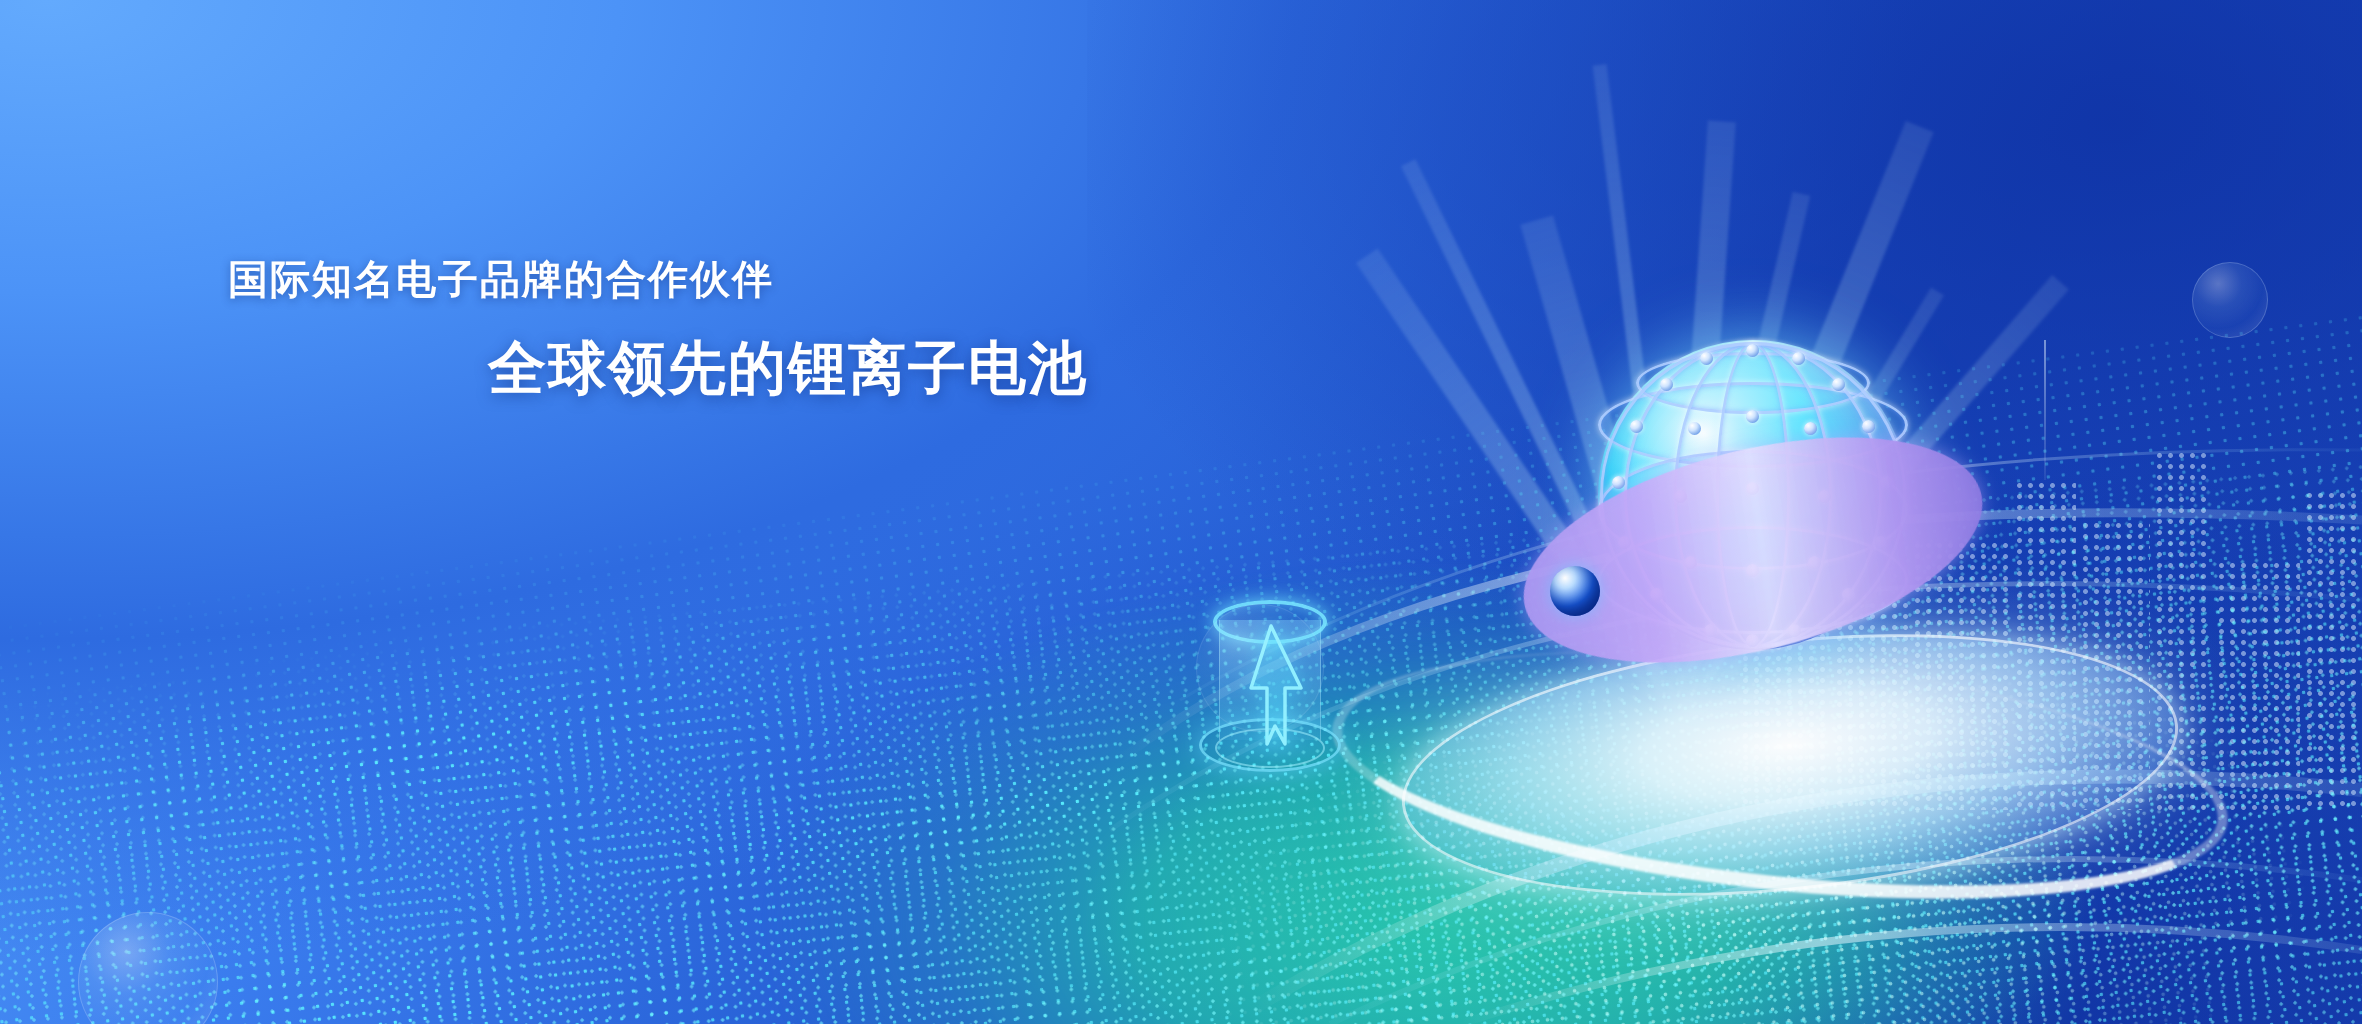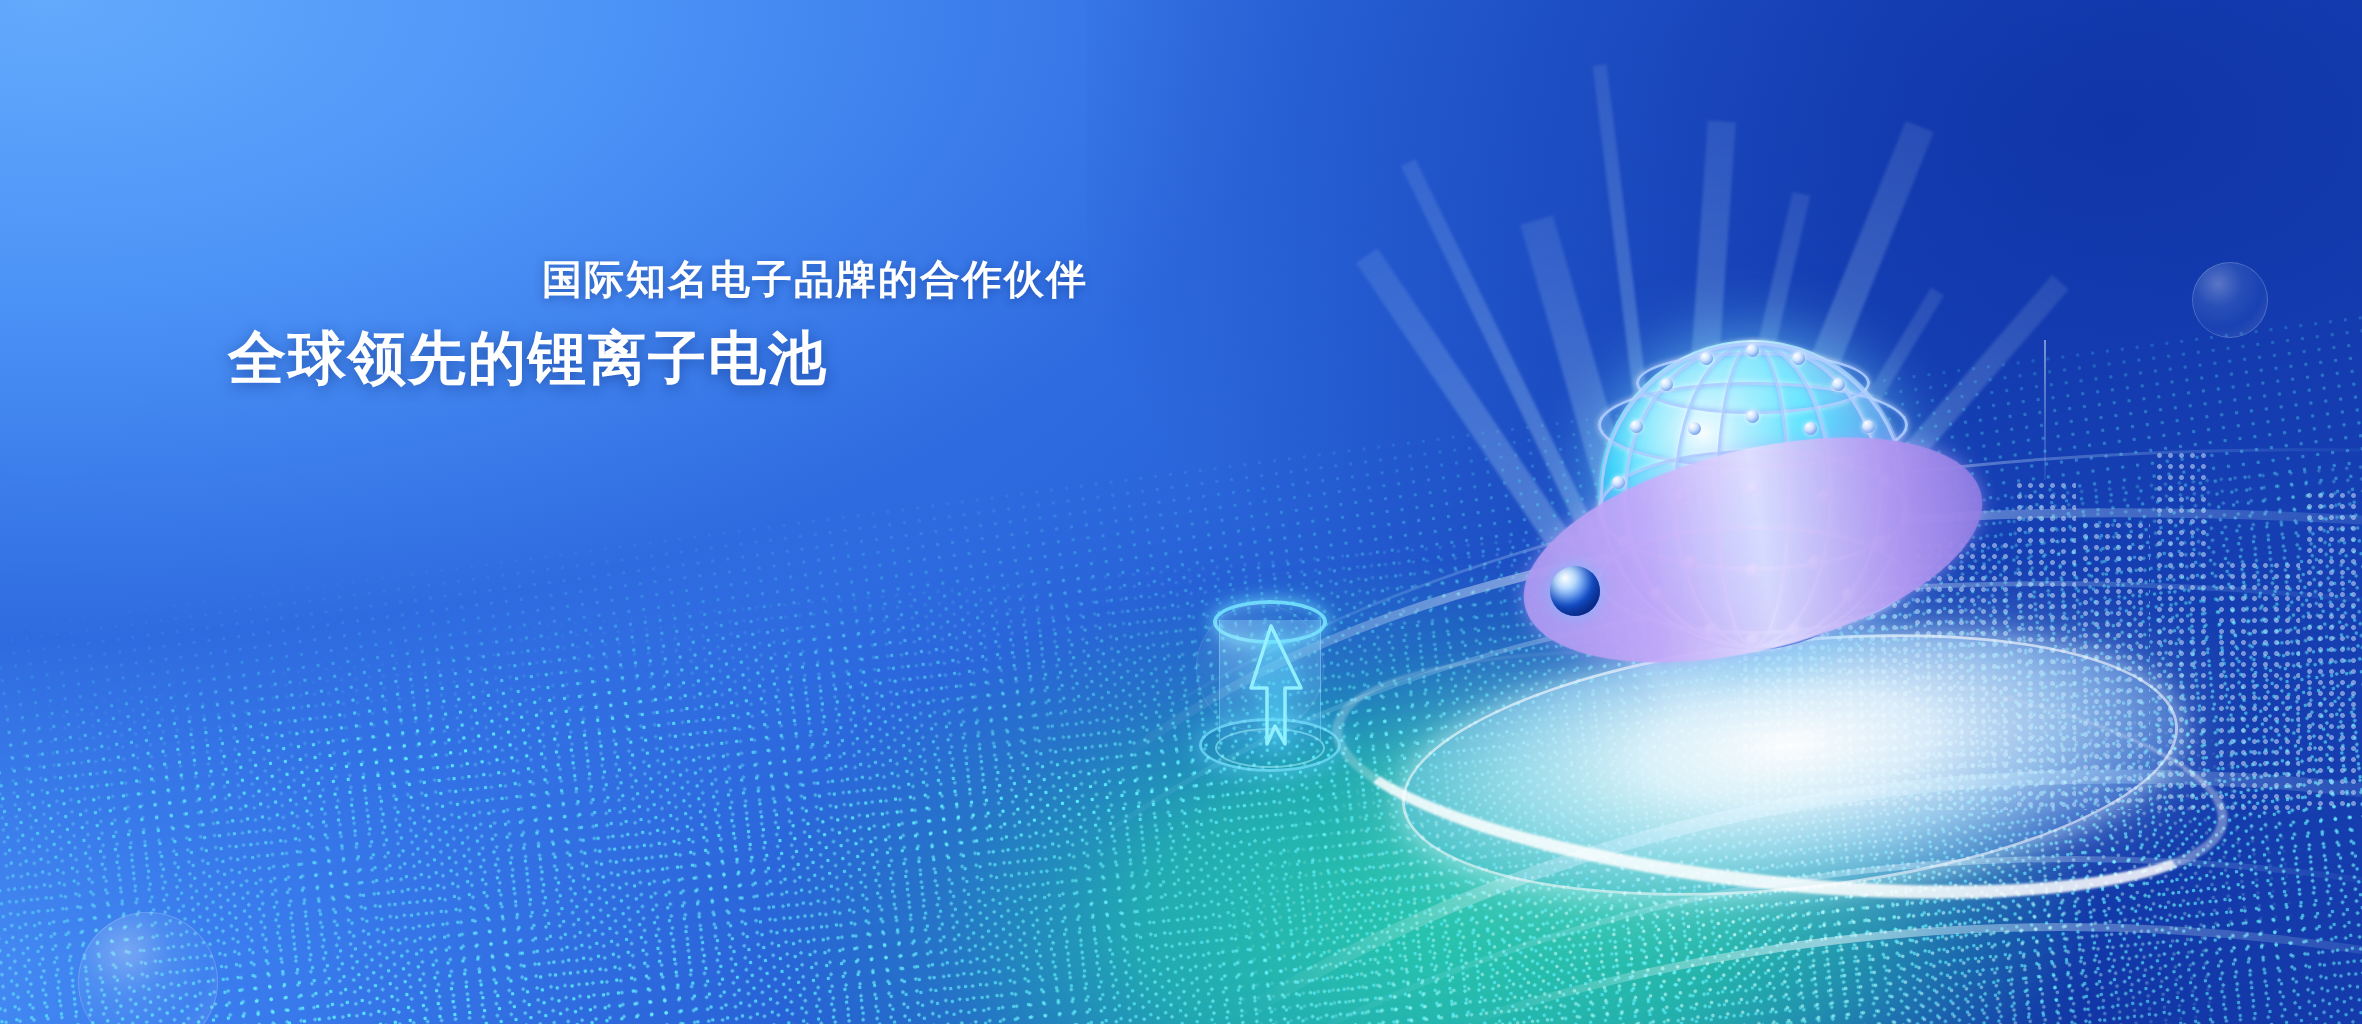--- a/index.html
+++ b/index.html
@@ -136,23 +136,23 @@
     filter:drop-shadow(0 0 10px rgba(90,225,255,.95));}
 
   
   .bubble{position:absolute;border-radius:50%;
     background:radial-gradient(circle at 34% 28%, rgba(255,255,255,.30) 0%, rgba(190,225,255,.13) 32%, rgba(140,190,255,.06) 62%, rgba(255,255,255,.12) 88%, rgba(255,255,255,.02) 100%);
     border:1px solid rgba(220,238,255,.22);}
 
   
   .copy{position:absolute;left:228px;top:252px;width:860px;z-index:40;}
   .eyebrow{font-size:40px;font-weight:700;color:#fff;letter-spacing:2px;
-    text-shadow:0 2px 10px rgba(10,40,120,.45);margin-bottom:14px;text-align:right;}
+    text-shadow:0 2px 10px rgba(10,40,120,.45);margin-bottom:24px;}
   .headline{font-size:58px;font-weight:700;color:#fff;line-height:1.26;letter-spacing:2px;
-    text-shadow:0 3px 14px rgba(10,40,120,.5);}
+    text-shadow:0 3px 14px rgba(10,40,120,.5);text-align:right;}
   .headline .ln{display:block;}
 </style>
 </head>
 <body>
 
 <div class="banner">
 
   <div class="vig-tr"></div>
   <div class="vig-br"></div>
 

